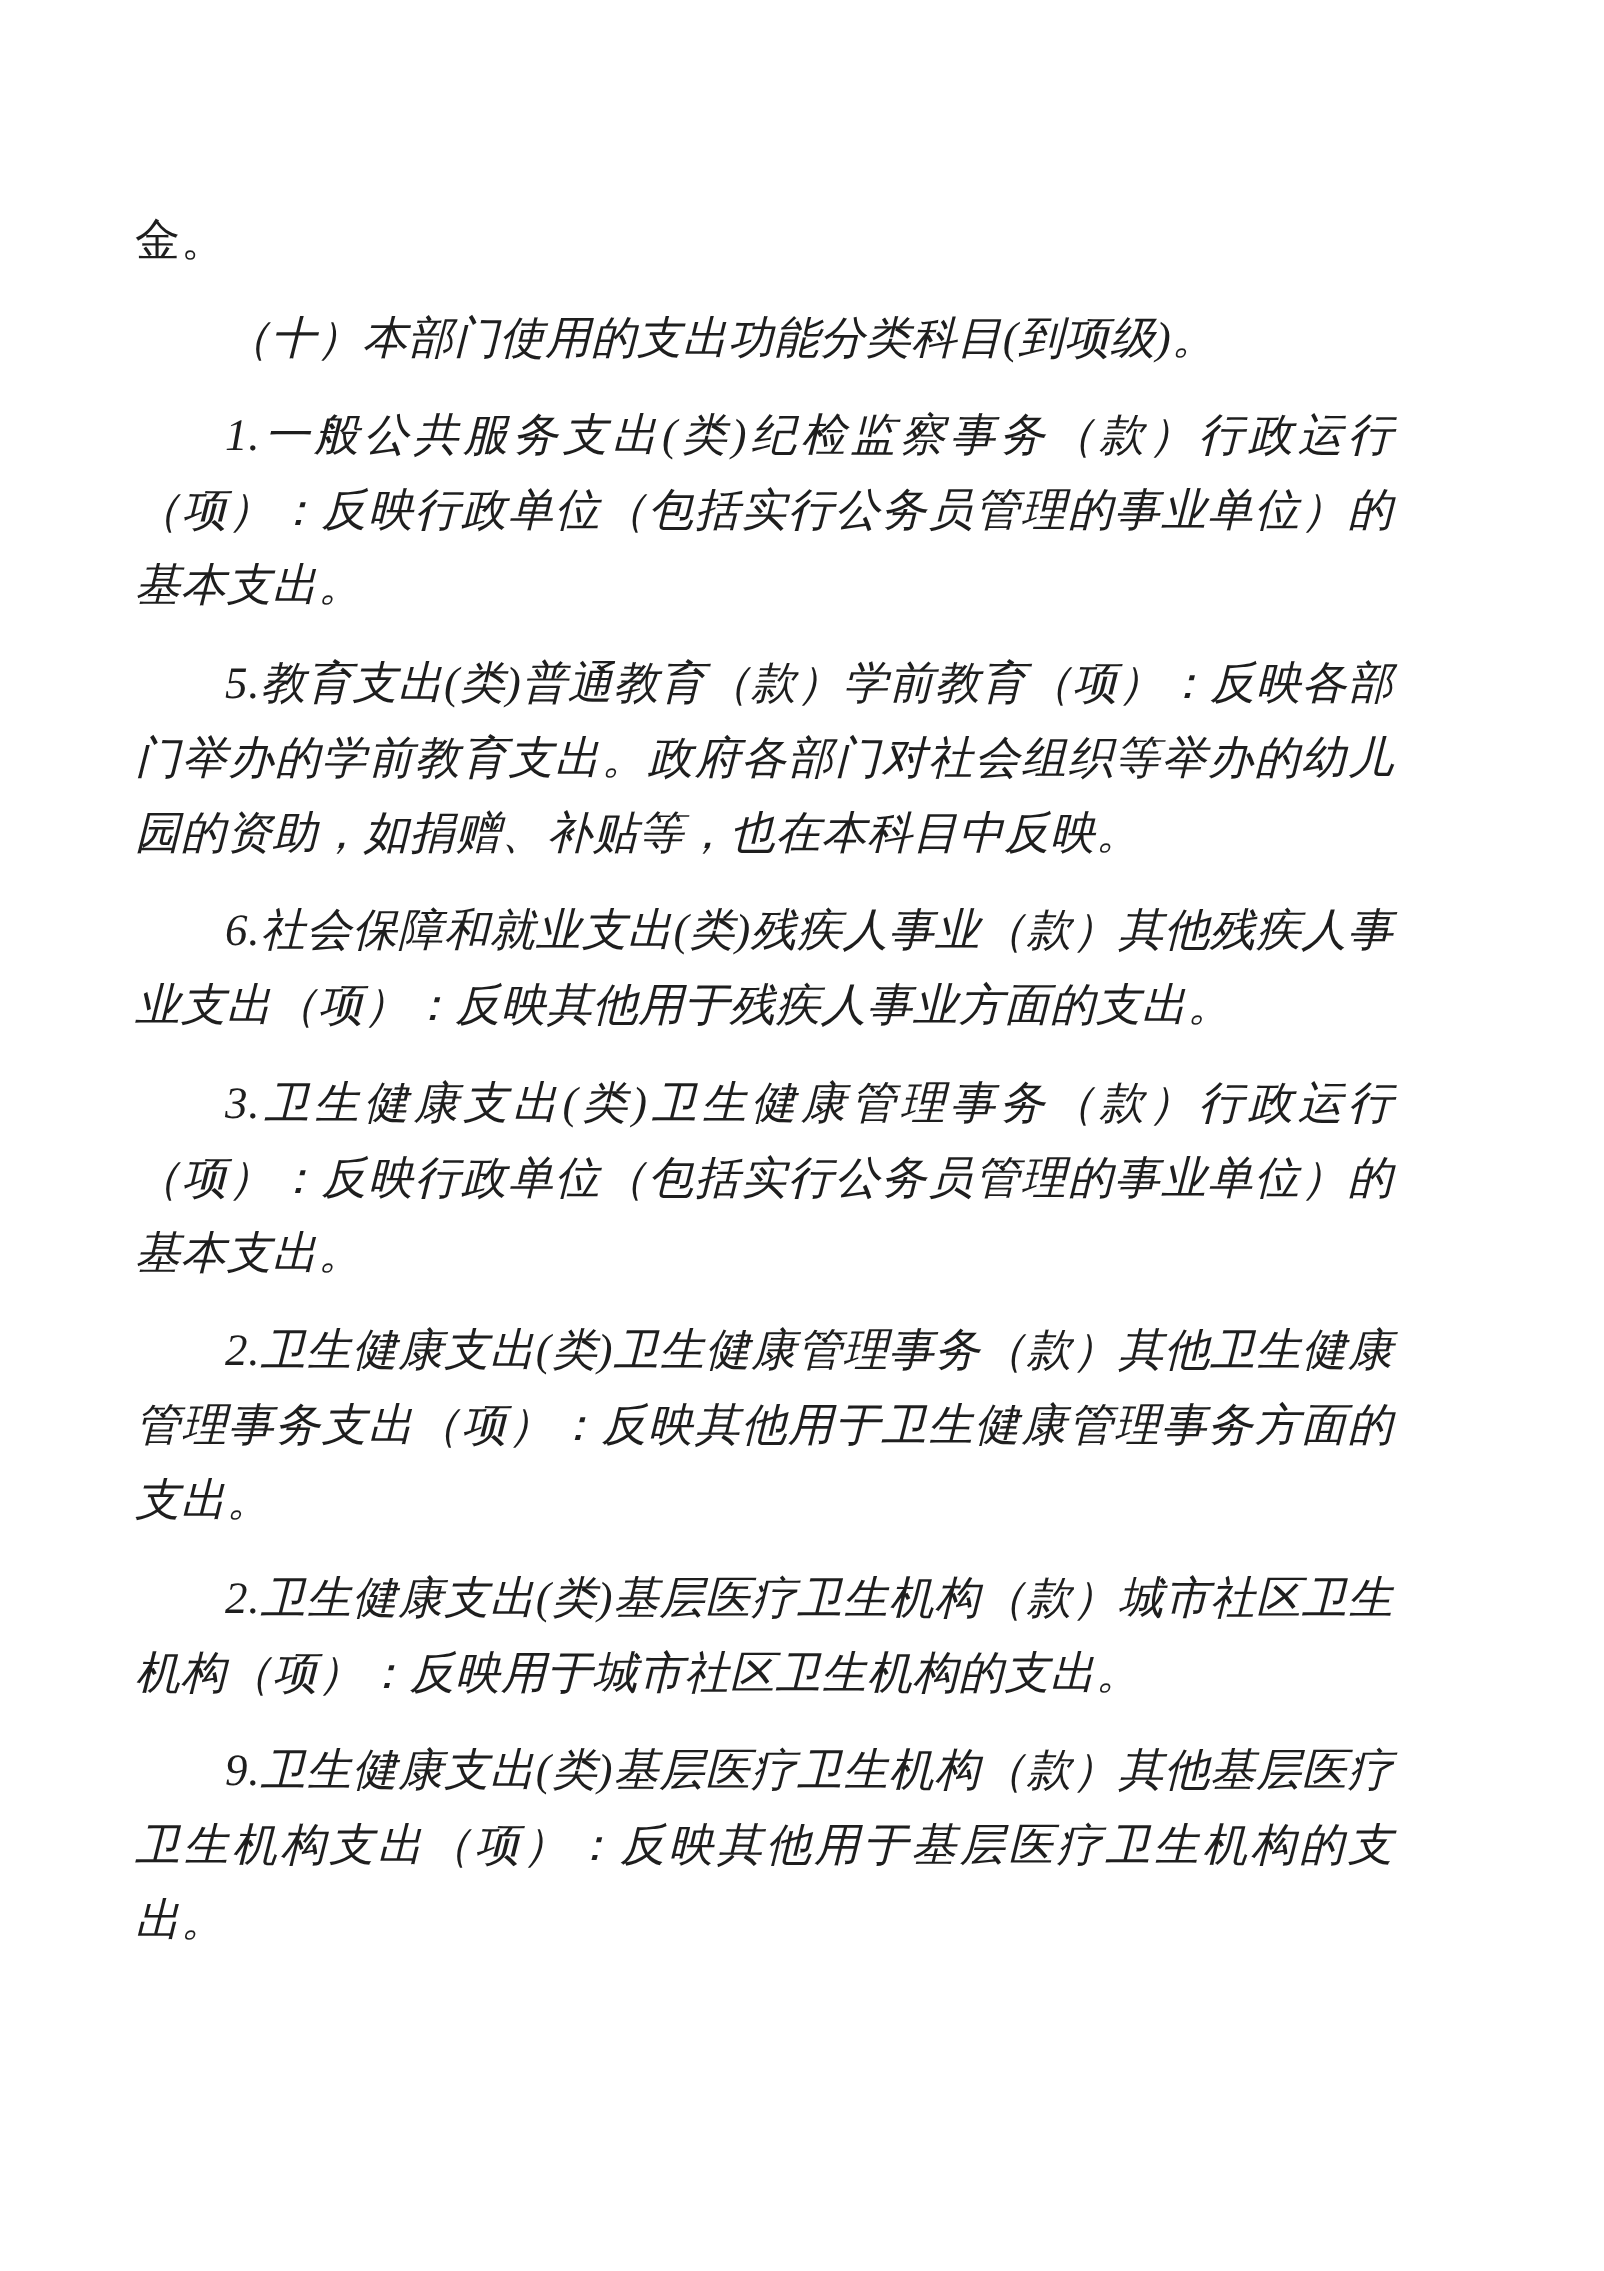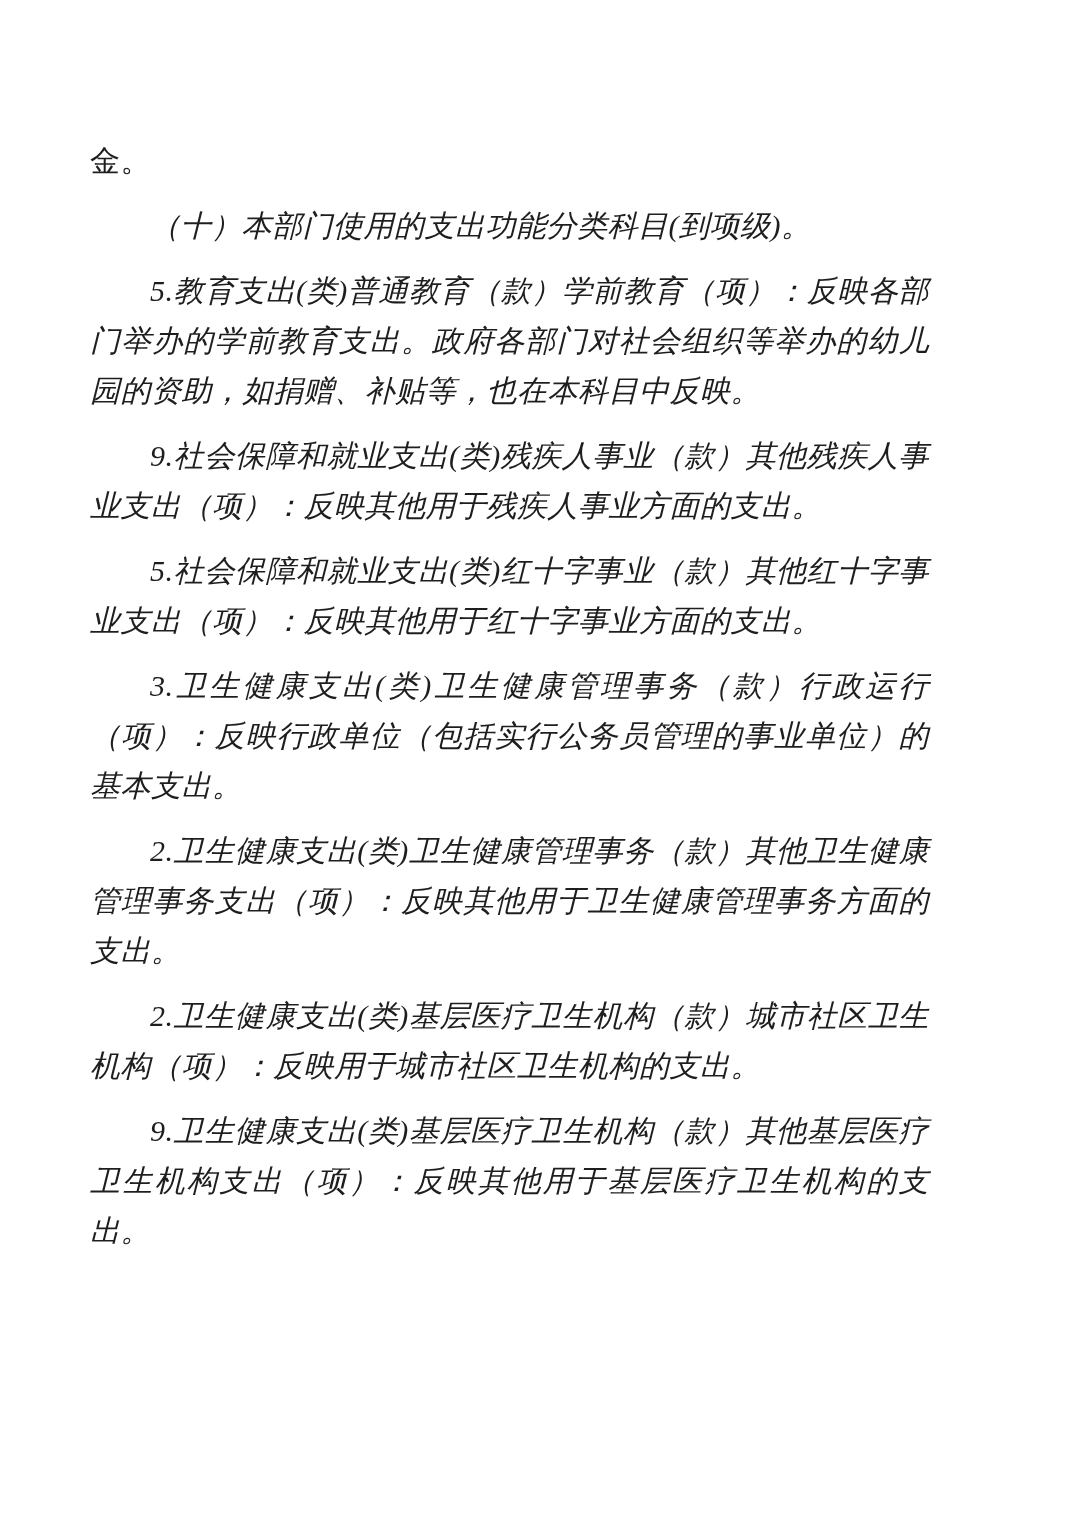--- a/index.html
+++ b/index.html
@@ -39,21 +39,21 @@
     margin-top: 0;
   }
 </style>
 </head>
 <body>
 
 <div class="page">
   <div class="doc-body">
     <p class="first">金。</p>
     <p class="indent">（十）本部门使用的支出功能分类科目(到项级)。</p>
+    <p class="indent">1.一般公共服务支出(类)纪检监察事务（款）行政运行（项）：反映行政单位（包括实行公务员管理的事业单位）的基本支出。</p>
     <p class="indent">5.教育支出(类)普通教育（款）学前教育（项）：反映各部门举办的学前教育支出。政府各部门对社会组织等举办的幼儿园的资助，如捐赠、补贴等，也在本科目中反映。</p>
-    <p class="indent">9.社会保障和就业支出(类)残疾人事业（款）其他残疾人事业支出（项）：反映其他用于残疾人事业方面的支出。</p>
-    <p class="indent">5.社会保障和就业支出(类)红十字事业（款）其他红十字事业支出（项）：反映其他用于红十字事业方面的支出。</p>
+    <p class="indent">6.社会保障和就业支出(类)残疾人事业（款）其他残疾人事业支出（项）：反映其他用于残疾人事业方面的支出。</p>
     <p class="indent">3.卫生健康支出(类)卫生健康管理事务（款）行政运行（项）：反映行政单位（包括实行公务员管理的事业单位）的基本支出。</p>
     <p class="indent">2.卫生健康支出(类)卫生健康管理事务（款）其他卫生健康管理事务支出（项）：反映其他用于卫生健康管理事务方面的支出。</p>
     <p class="indent">2.卫生健康支出(类)基层医疗卫生机构（款）城市社区卫生机构（项）：反映用于城市社区卫生机构的支出。</p>
     <p class="indent">9.卫生健康支出(类)基层医疗卫生机构（款）其他基层医疗卫生机构支出（项）：反映其他用于基层医疗卫生机构的支出。</p>
   </div>
 </div>
 
 </body></html>

